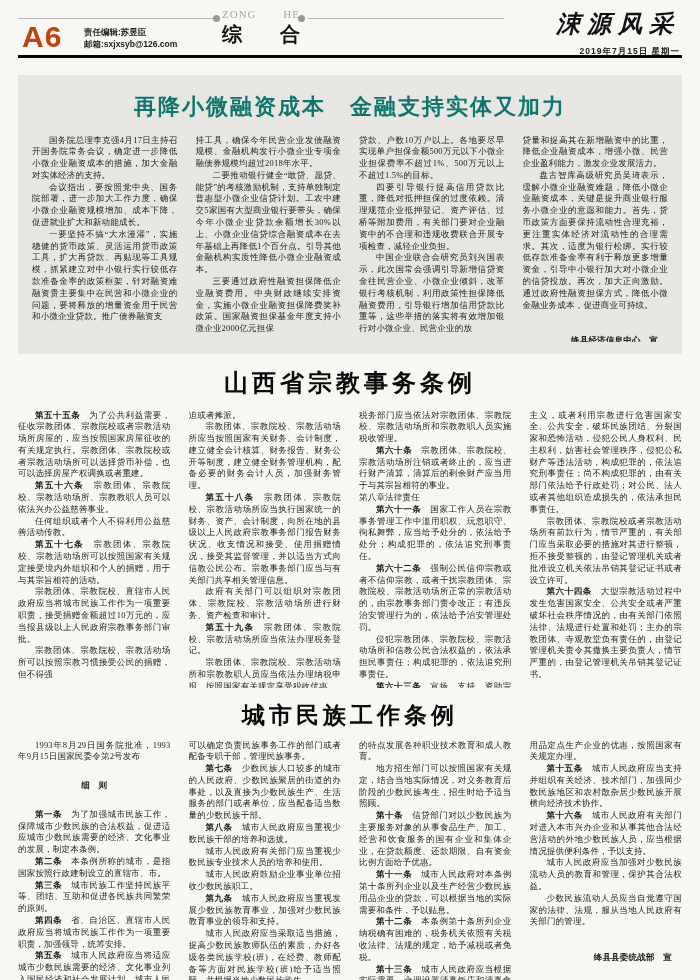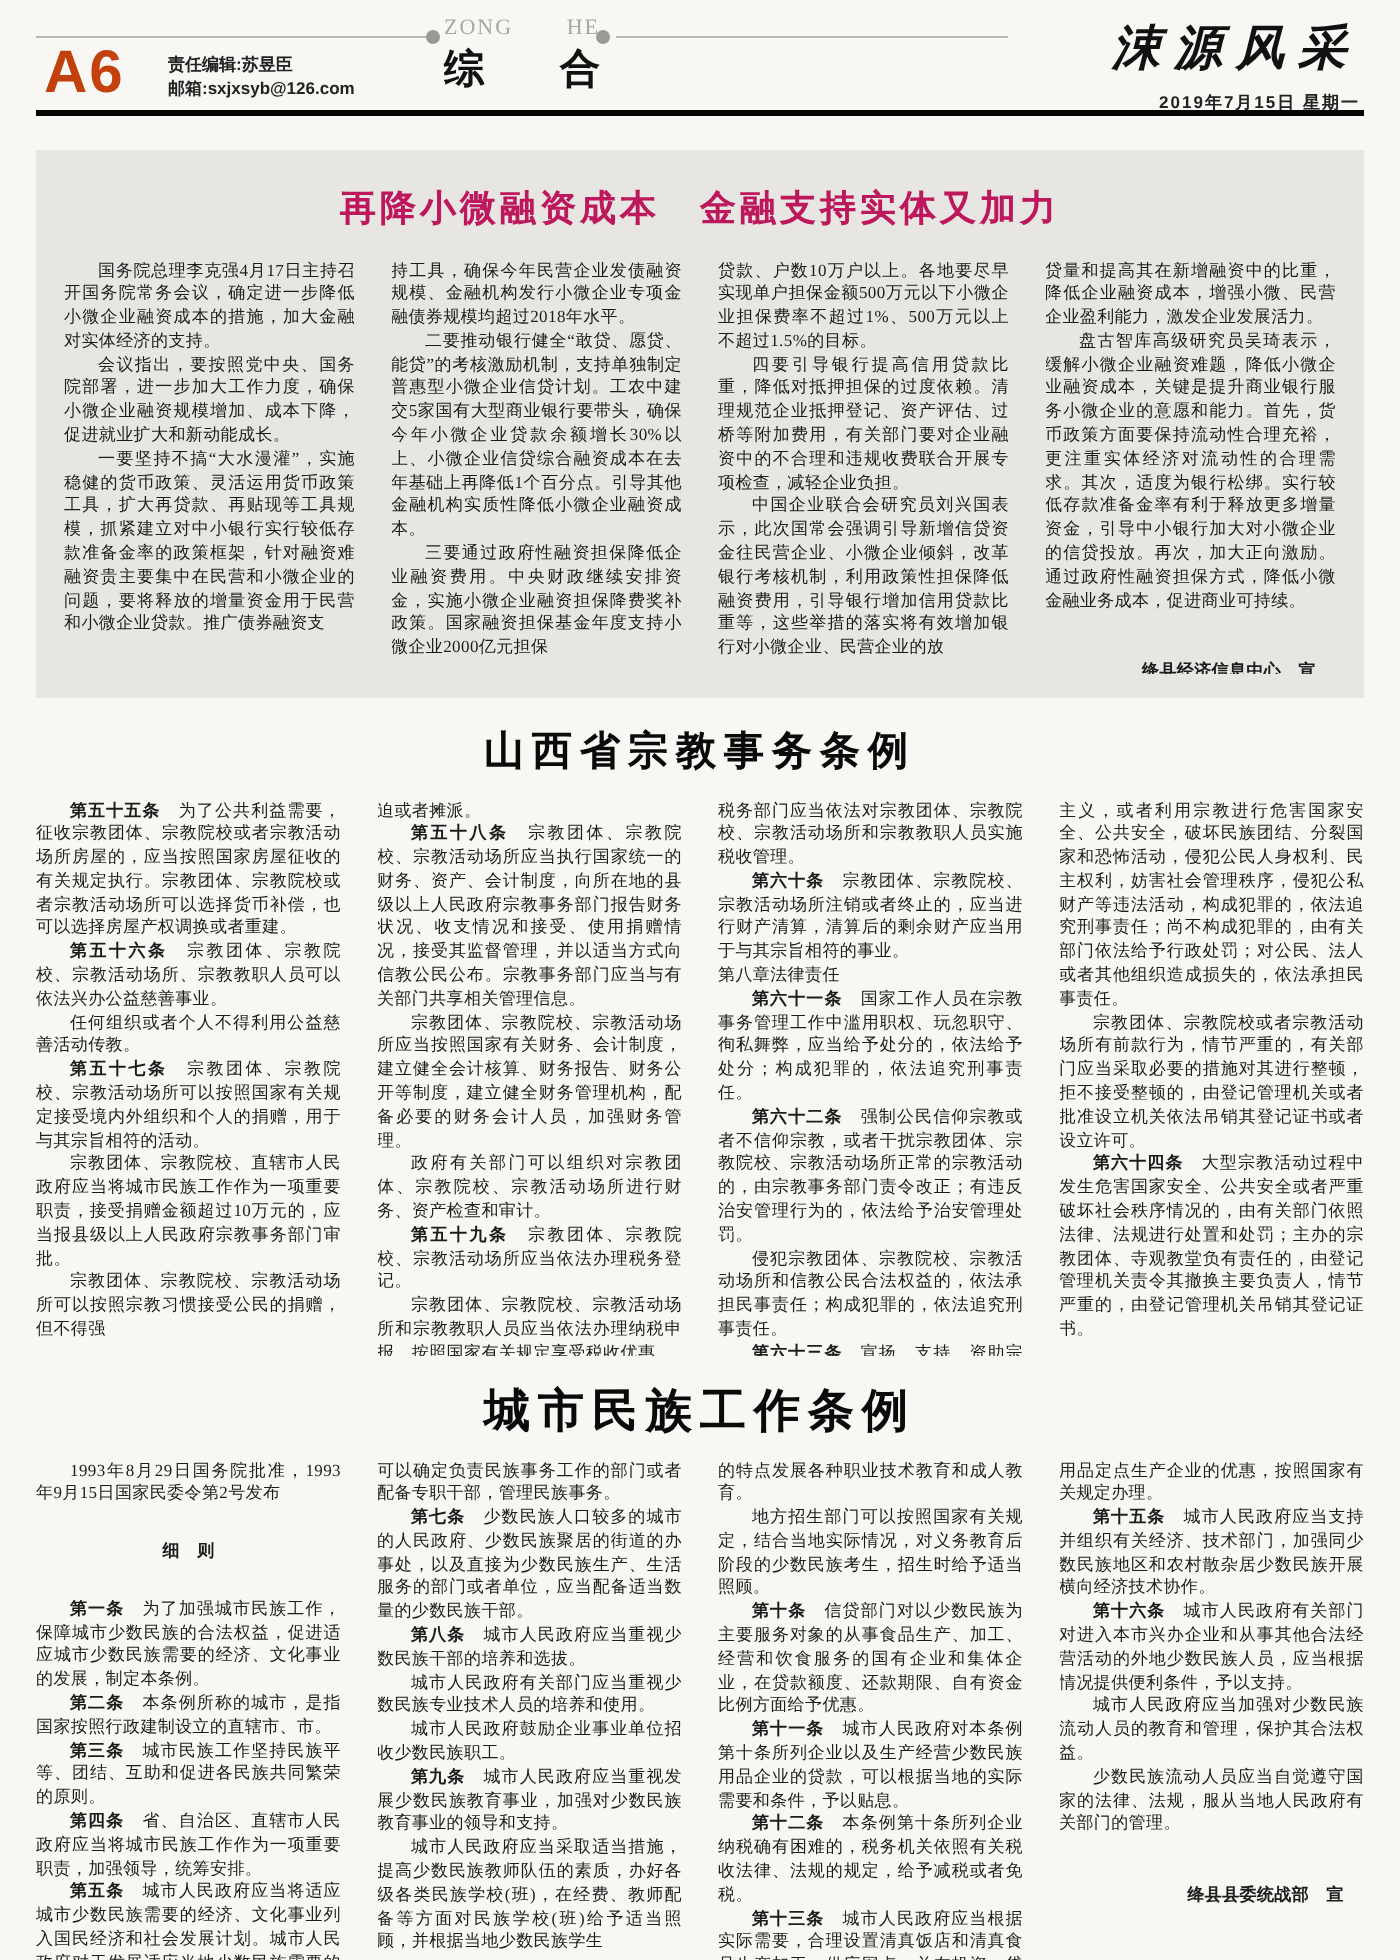--- a/index.html
+++ b/index.html
@@ -26,38 +26,38 @@
     font-family:"Liberation Serif","DejaVu Serif",serif;font-size:11px;letter-spacing:1px;}
   .secname{display:flex;justify-content:space-between;font-size:20px;font-weight:bold;color:#111;margin-top:1px;}
   .masthead{position:absolute;right:20px;top:8px;width:170px;text-align:right;
     font-size:24px;font-weight:bold;font-style:italic;letter-spacing:7px;color:#111;
     font-family:"DejaVu Serif","Liberation Serif",serif;}
   .dateline{position:absolute;right:20px;top:46px;font-size:8.5px;font-weight:bold;color:#222;
     font-family:"Liberation Sans","DejaVu Sans",sans-serif;letter-spacing:1px;}
   .rule{position:absolute;left:18px;right:18px;top:55px;height:3px;background:#050505;}
   
   .panel{margin:17px 18px 0 18px;background:#e7e6e3;padding:12px 14px 12px 14px;}
-  .headline{margin:6px 0 0 0;text-align:center;font-size:18px;line-height:1.25;
+  .headline{margin:6px 0 0 0;text-align:center;font-size:22px;line-height:1.25;
     font-family:"Liberation Sans","DejaVu Sans",sans-serif;font-weight:900;
-    letter-spacing:2px;color:#be185d;}
+    letter-spacing:2px;color:#0f766e;}
   
   .cols{display:flex;gap:18px;overflow:hidden;text-align:justify;}
   .col{flex:1 1 0;overflow:hidden;}
   .cols p{margin:0;font-size:8.5px;line-height:11.8px;letter-spacing:0.2px;
     word-break:break-all;text-align:justify;}
   .cols p.s-i{text-indent:2em;}
   .cols p.s-c{text-indent:0;}
   .cols p.s-ctr{text-align:center;font-weight:bold;text-indent:0;margin:17px 0;}
   .cols p.s-sig{text-align:right;font-weight:bold;text-indent:0;padding-right:10px;margin-top:24px;}
   .cols b{font-weight:bold;}
   .panel .cols{margin-top:14px;height:207px;}
   .cols2{margin:11px 18px 0 18px;height:278px;}
   .cols3{margin:9px 18px 0 18px;height:250px;}
   
-  .sectitle{margin:13px 0 0 0;text-align:center;font-size:20px;font-weight:bold;
+  .sectitle{margin:13px 0 0 0;text-align:center;font-size:24px;font-weight:bold;
     letter-spacing:4px;color:#0a0a0a;font-family:"Liberation Serif","DejaVu Serif",serif;}
   .sectitle.t3{margin-top:12px;font-size:23px;}
 </style>
 </head>
 <body>
 
 <div class="page">
 
   <div class="header">
     <div class="hline left"></div>
@@ -115,22 +115,22 @@
     <div class="col">
         <p class="s-i"><b>第五十五条</b>　为了公共利益需要，征收宗教团体、宗教院校或者宗教活动场所房屋的，应当按照国家房屋征收的有关规定执行。宗教团体、宗教院校或者宗教活动场所可以选择货币补偿，也可以选择房屋产权调换或者重建。</p>
         <p class="s-i"><b>第五十六条</b>　宗教团体、宗教院校、宗教活动场所、宗教教职人员可以依法兴办公益慈善事业。</p>
         <p class="s-i">任何组织或者个人不得利用公益慈善活动传教。</p>
         <p class="s-i"><b>第五十七条</b>　宗教团体、宗教院校、宗教活动场所可以按照国家有关规定接受境内外组织和个人的捐赠，用于与其宗旨相符的活动。</p>
         <p class="s-i">宗教团体、宗教院校、直辖市人民政府应当将城市民族工作作为一项重要职责，接受捐赠金额超过10万元的，应当报县级以上人民政府宗教事务部门审批。</p>
         <p class="s-i">宗教团体、宗教院校、宗教活动场所可以按照宗教习惯接受公民的捐赠，但不得强</p>
       </div>
     <div class="col">
         <p class="s-c">迫或者摊派。</p>
+        <p class="s-i">宗教团体、宗教院校、宗教活动场所应当按照国家有关财务、会计制度，建立健全会计核算、财务报告、财务公开等制度，建立健全财务管理机构，配备必要的财务会计人员，加强财务管理。</p>
         <p class="s-i"><b>第五十八条</b>　宗教团体、宗教院校、宗教活动场所应当执行国家统一的财务、资产、会计制度，向所在地的县级以上人民政府宗教事务部门报告财务状况、收支情况和接受、使用捐赠情况，接受其监督管理，并以适当方式向信教公民公布。宗教事务部门应当与有关部门共享相关管理信息。</p>
-        <p class="s-i">宗教团体、宗教院校、宗教活动场所应当按照国家有关财务、会计制度，建立健全会计核算、财务报告、财务公开等制度，建立健全财务管理机构，配备必要的财务会计人员，加强财务管理。</p>
         <p class="s-i">政府有关部门可以组织对宗教团体、宗教院校、宗教活动场所进行财务、资产检查和审计。</p>
         <p class="s-i"><b>第五十九条</b>　宗教团体、宗教院校、宗教活动场所应当依法办理税务登记。</p>
         <p class="s-i">宗教团体、宗教院校、宗教活动场所和宗教教职人员应当依法办理纳税申报，按照国家有关规定享受税收优惠。</p>
       </div>
     <div class="col">
         <p class="s-c">税务部门应当依法对宗教团体、宗教院校、宗教活动场所和宗教教职人员实施税收管理。</p>
         <p class="s-i"><b>第六十条</b>　宗教团体、宗教院校、宗教活动场所注销或者终止的，应当进行财产清算，清算后的剩余财产应当用于与其宗旨相符的事业。</p>
         <p class="s-c">第八章法律责任</p>
         <p class="s-i"><b>第六十一条</b>　国家工作人员在宗教事务管理工作中滥用职权、玩忽职守、徇私舞弊，应当给予处分的，依法给予处分；构成犯罪的，依法追究刑事责任。</p>
         <p class="s-i"><b>第六十二条</b>　强制公民信仰宗教或者不信仰宗教，或者干扰宗教团体、宗教院校、宗教活动场所正常的宗教活动的，由宗教事务部门责令改正；有违反治安管理行为的，依法给予治安管理处罚。</p>

